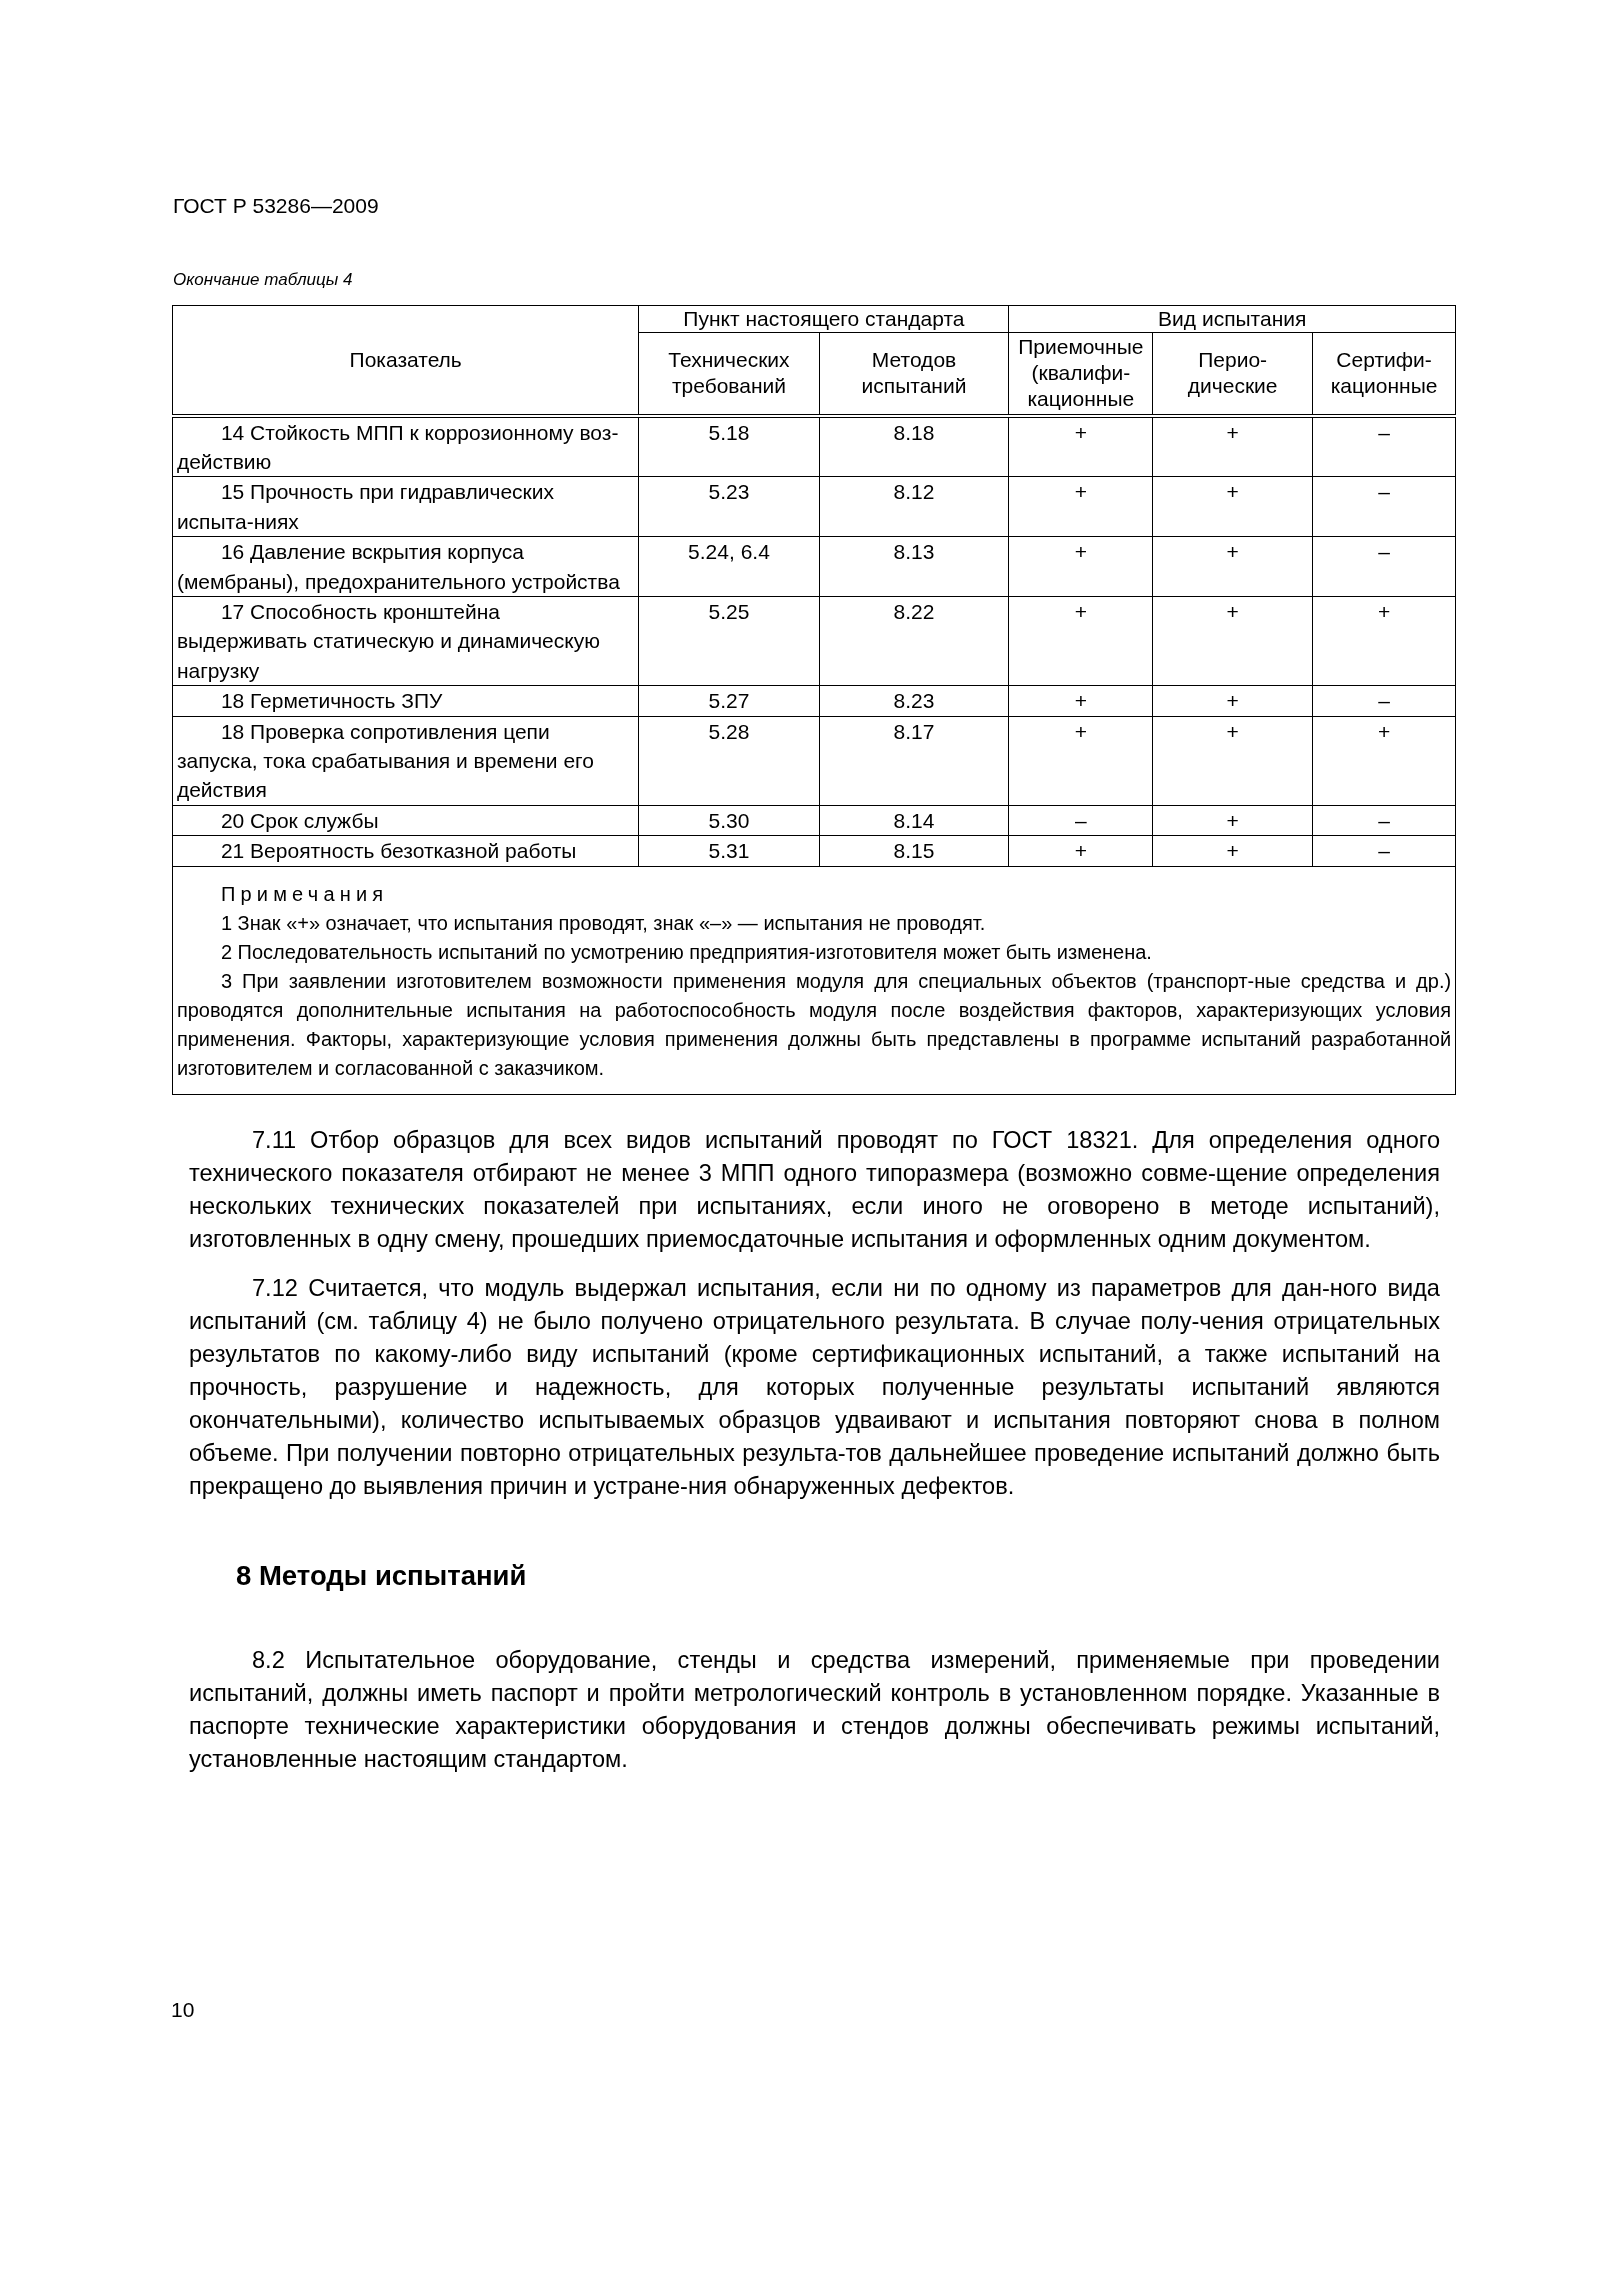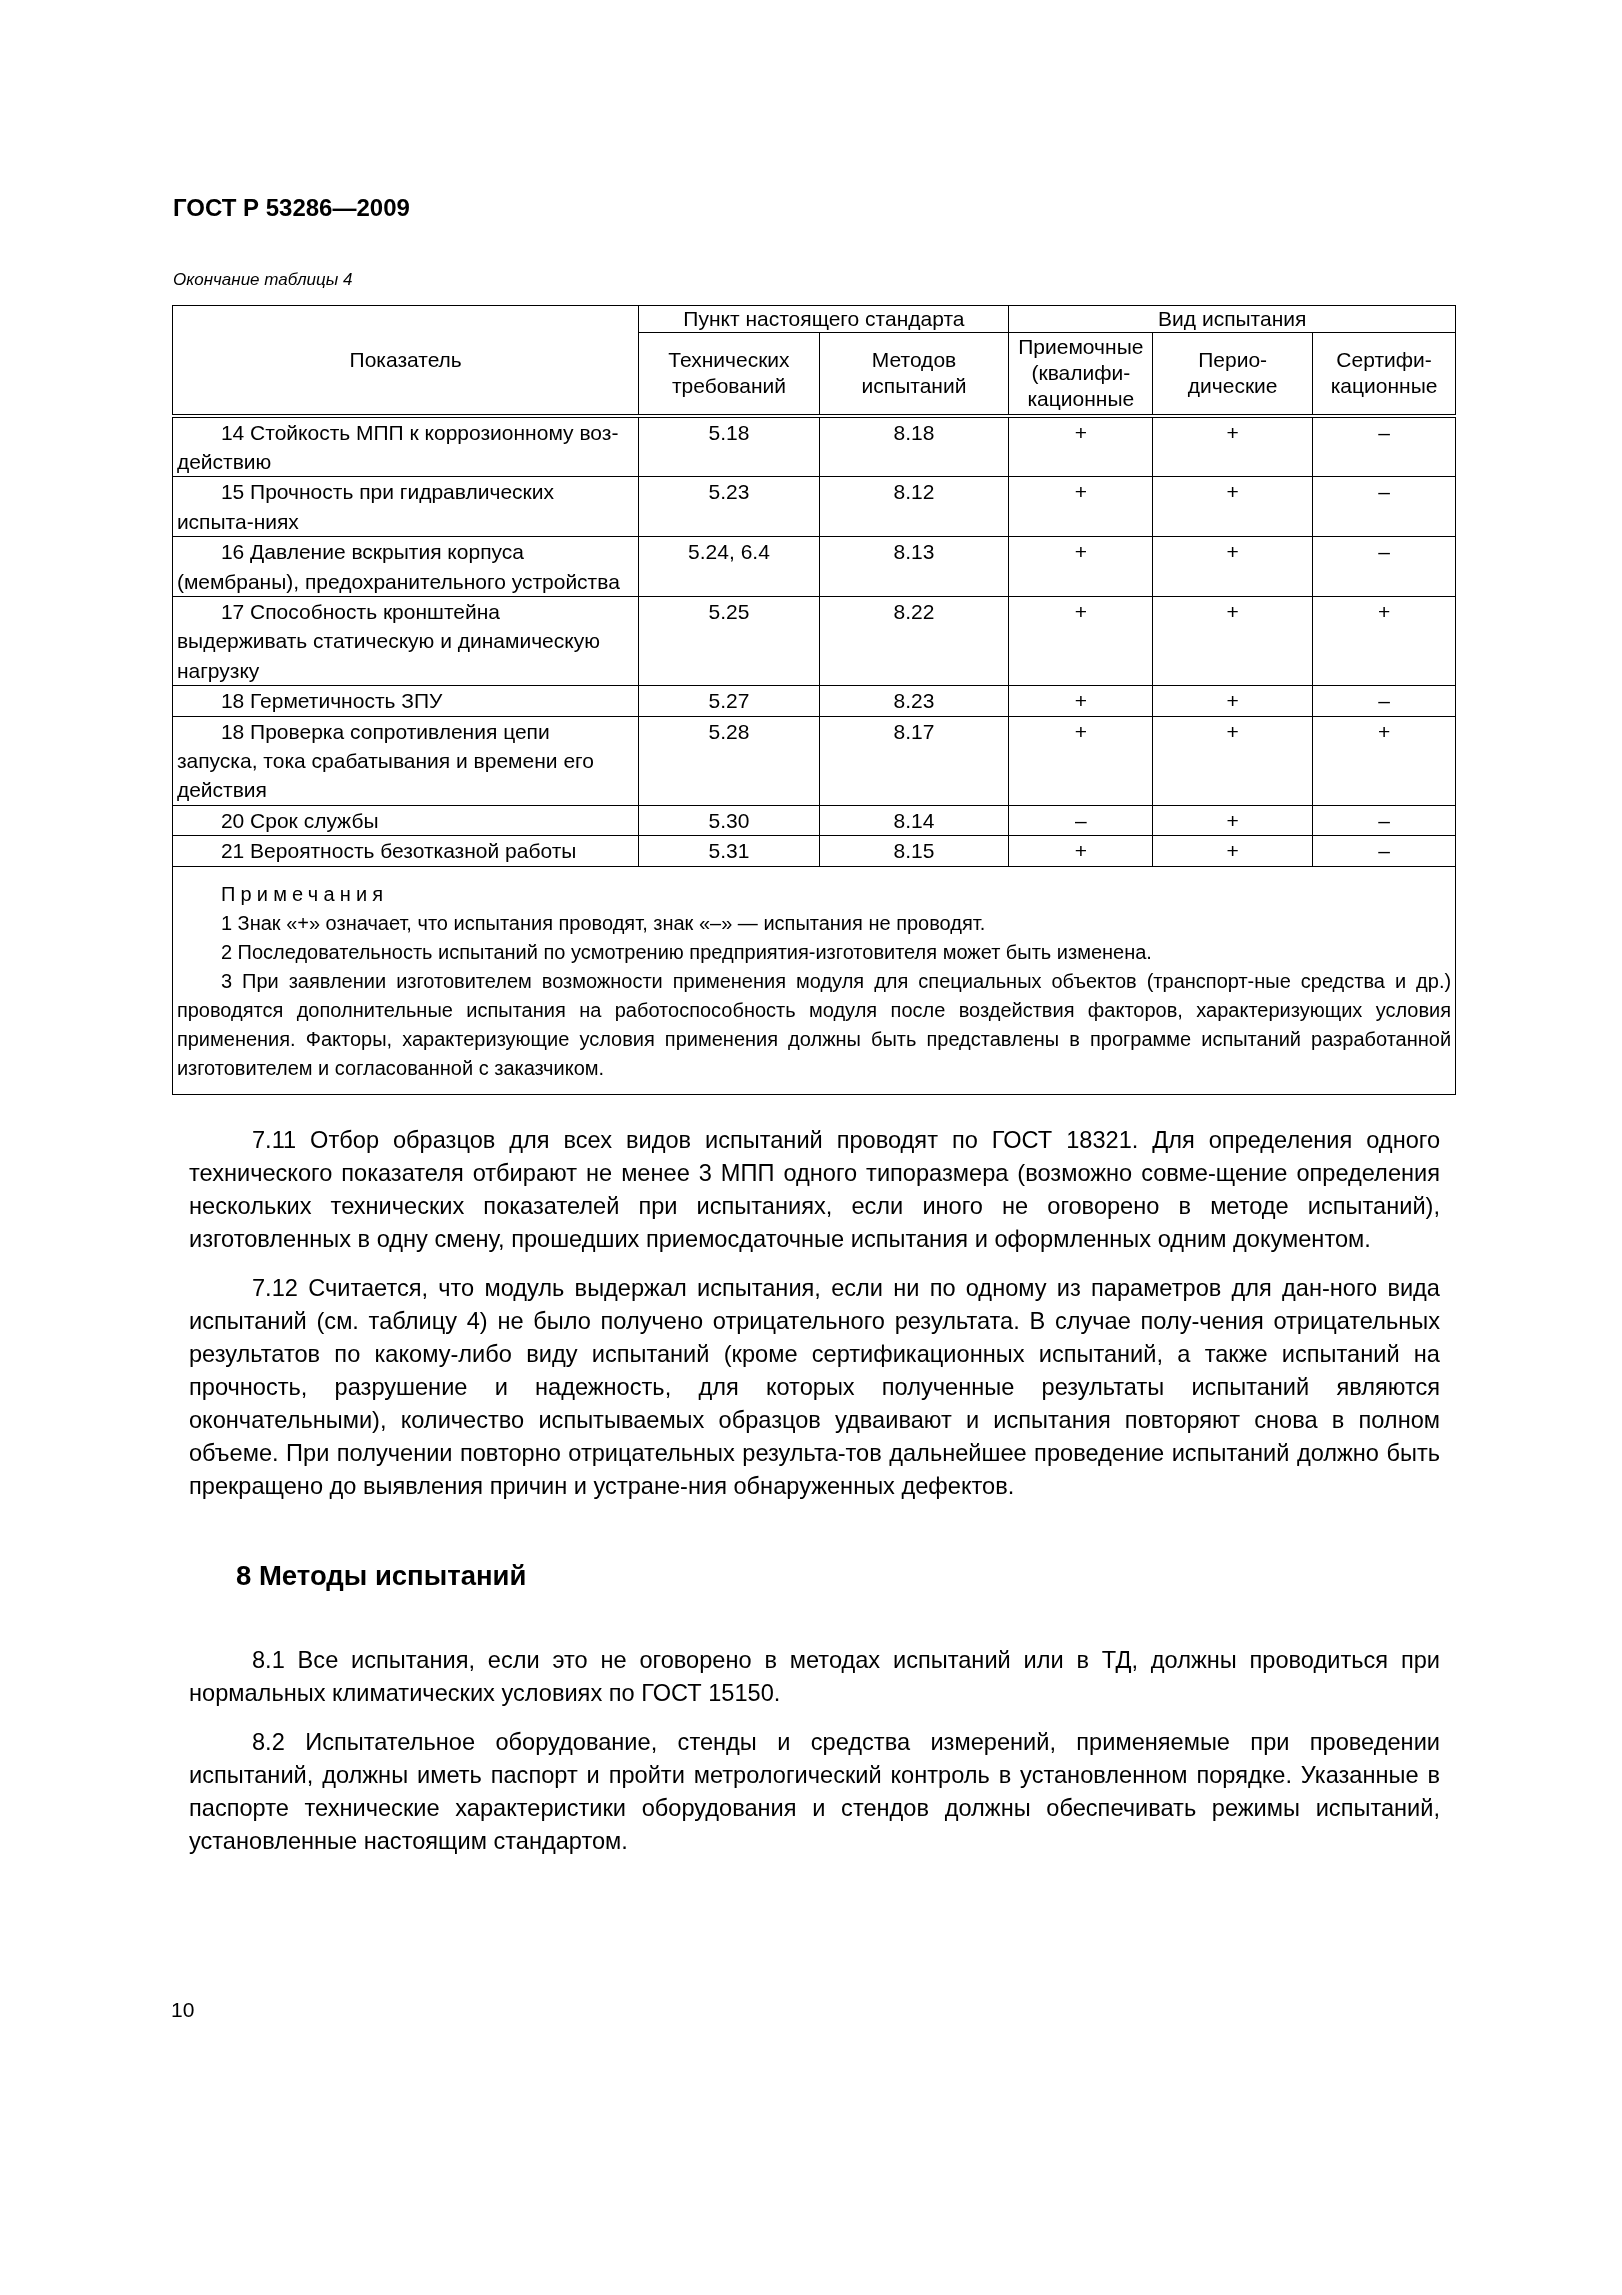--- a/index.html
+++ b/index.html
@@ -1,18 +1,18 @@
 <!DOCTYPE html>
 <html style="font-size:10.5px"><head>
   <meta charset="utf-8">
   <style>
     html, body { margin: 0; padding: 0; background: #ffffff; }
     body { width: 1623px; height: 2295px; position: relative; overflow: hidden;
            font-family: "Liberation Sans", sans-serif; color: #000; }
-    .doc-code { position: absolute; left: 173px; top: 194px; font-size: 24px; font-weight: bold; letter-spacing: 0; }
+    .doc-code { position: absolute; left: 173px; top: 194px; font-size: 21px; font-weight: normal; letter-spacing: 0; }
     .table-caption { position: absolute; left: 173px; top: 270px; font-size: 17px; font-style: italic; }
     table.t4 { position: absolute; left: 172px; top: 305px; width: 1284px; border-collapse: collapse;
                font-size: 21px; line-height: 29.4px; }
     table.t4 td, table.t4 th { border: 1.3px solid #000; padding: 0 3.9px; vertical-align: top; font-weight: normal; }
     table.t4 thead th { text-align: center; vertical-align: middle; line-height: 26px; }
     table.t4 thead tr.h2 th { border-bottom: 4.6px double #000; }
     table.t4 thead th.ind { border-bottom: 4.6px double #000; }
     .c-ind { width: 528px; }
     .c-tech { width: 162px; }
     .c-meth { width: 162px; }
@@ -130,18 +130,17 @@
 </table>
 
 <div class="body-text" style="top:1108px;">
   <p>7.11 Отбор образцов для всех видов испытаний проводят по ГОСТ 18321. Для определения одного технического показателя отбирают не менее 3 МПП одного типоразмера (возможно совме-щение определения нескольких технических показателей при испытаниях, если иного не оговорено в методе испытаний), изготовленных в одну смену, прошедших приемосдаточные испытания и оформленных одним документом.</p>
   <p>7.12 Считается, что модуль выдержал испытания, если ни по одному из параметров для дан-ного вида испытаний (см. таблицу 4) не было получено отрицательного результата. В случае полу-чения отрицательных результатов по какому-либо виду испытаний (кроме сертификационных испытаний, а также испытаний на прочность, разрушение и надежность, для которых полученные результаты испытаний являются окончательными), количество испытываемых образцов удваивают и испытания повторяют снова в полном объеме. При получении повторно отрицательных результа-тов дальнейшее проведение испытаний должно быть прекращено до выявления причин и устране-ния обнаруженных дефектов.</p>
 </div>
 
 <div class="sec-heading">8 Методы испытаний</div>
 
 <div class="body-text" style="top:1628px;">
-  <p>8.1 Все испытания, если это не оговорено в методах испытаний или в ТД, должны проводиться при нормальных климатических условиях по ГОСТ 15150.</p>
   <p>8.2 Испытательное оборудование, стенды и средства измерений, применяемые при проведении испытаний, должны иметь паспорт и пройти метрологический контроль в установленном порядке. Указанные в паспорте технические характеристики оборудования и стендов должны обеспечивать режимы испытаний, установленные настоящим стандартом.</p>
 </div>
 
 <div class="page-num">10</div>
 
 
 </body></html>

